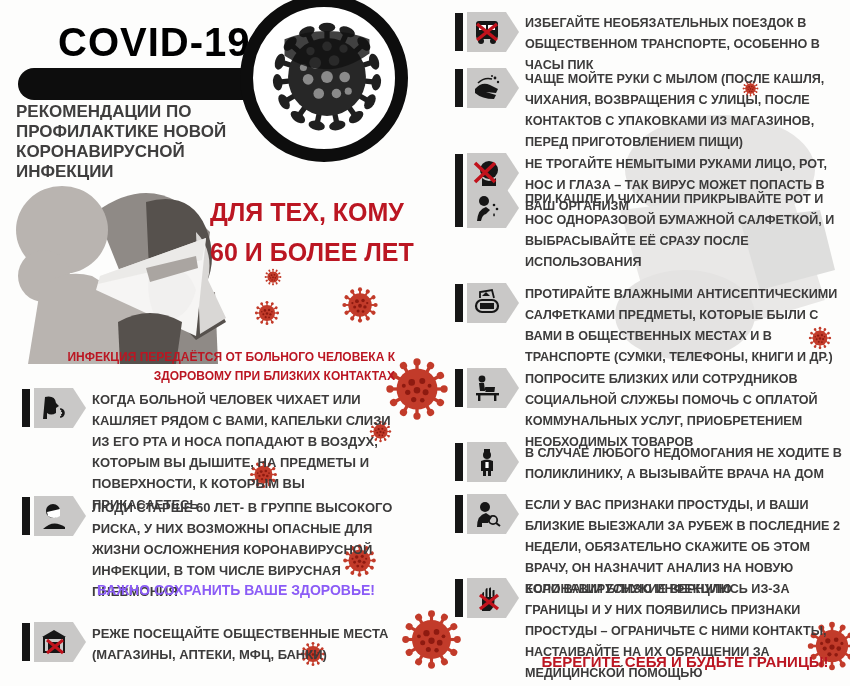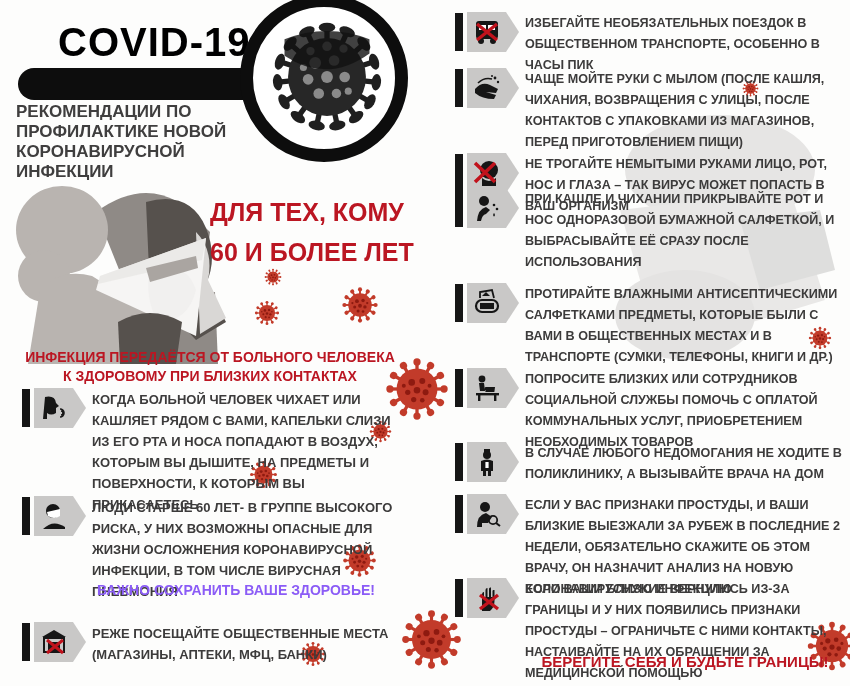--- a/index.html
+++ b/index.html
@@ -26,22 +26,22 @@
     font-size:17px;font-weight:bold;color:#3f3e3e;line-height:20px;
   }
   .audience{
     position:absolute;left:210px;top:192px;width:210px;text-align:left;
     font-size:25px;font-weight:bold;color:#bb1622;line-height:40px;
   }
   
   .silhouette{position:absolute;left:0;top:172px;width:232px;height:192px;}
   
   .transmission{
-    position:absolute;left:25px;top:348px;width:370px;text-align:center;
-    font-size:14px;font-weight:bold;color:#bb1622;line-height:19px;
+    position:absolute;left:25px;top:348px;width:370px;text-align:right;
+    font-size:12px;font-weight:bold;color:#bb1622;line-height:19px;
   }
   .left-slogan{
     position:absolute;left:55px;top:582px;width:320px;text-align:right;
     font-size:14px;font-weight:bold;color:#8b5cf6;
   }
   .right-footer{
     position:absolute;left:520px;top:653px;width:330px;text-align:center;
     font-size:15px;font-weight:bold;color:#bb1622;
   }
   

